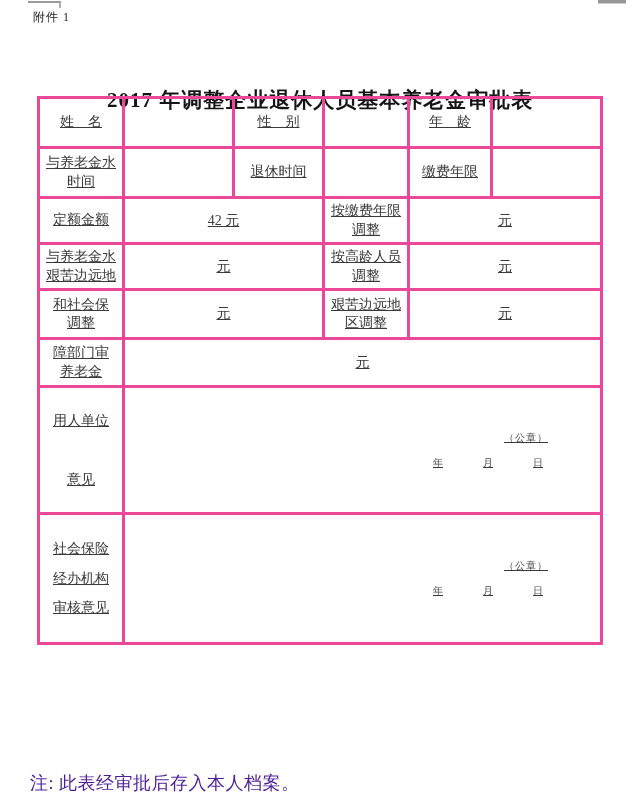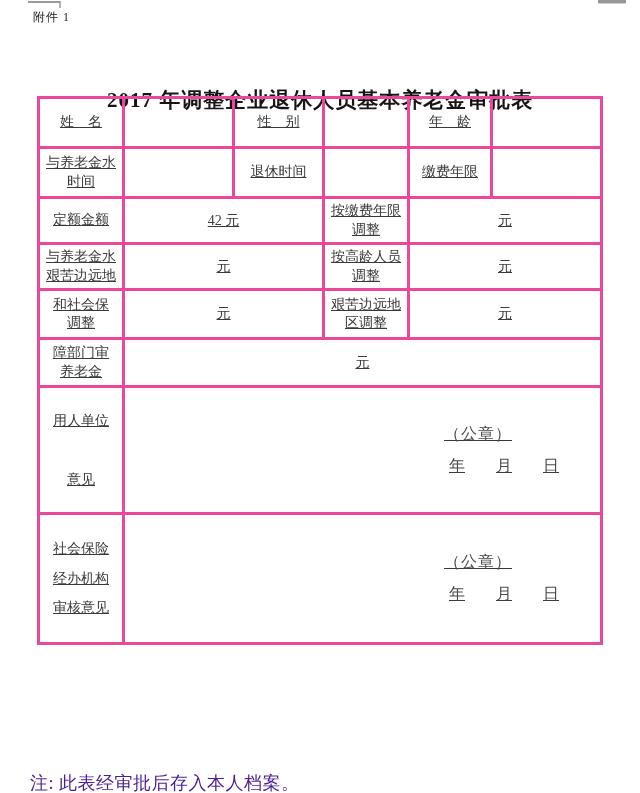--- a/index.html
+++ b/index.html
@@ -47,22 +47,22 @@
   .h48 td { height:48px; }
   .h127 td { height:127px; }
   .h130 td { height:130px; }
 
   .lbl { white-space:pre-line; line-height:1.3; }
   .lbl-wide { white-space:pre-line; line-height:2.1; }
   .val { font-size:14px; color:#3f3f3f; }
 
   .opinion-cell { vertical-align:bottom; }
   .stamp {
-    width:120px; margin:0 36px 0 auto; text-align:left;
-    color:#4a4a4a; font-size:16px;
+    width:120px; margin:0 52px 0 auto; text-align:right;
+    color:#4a4a4a; font-size:10px;
   }
   .stamp .seal { letter-spacing:1px; }
   .stamp .ymd {
     display:flex; justify-content:space-between;
     padding:0 5px; margin-top:11px; margin-bottom:0;
   }
   .pad-b14 { padding-bottom:15px; }
   .pad-b18 { padding-bottom:18px; }
   .pad-b22 { padding-bottom:22px; }
 

